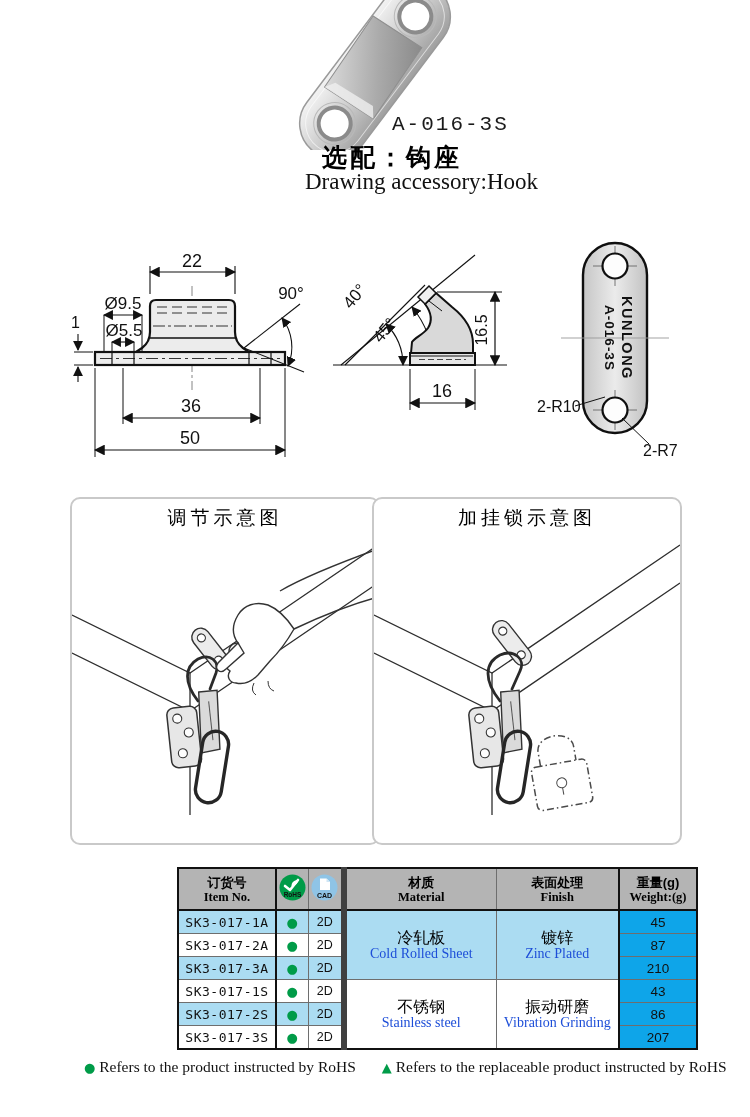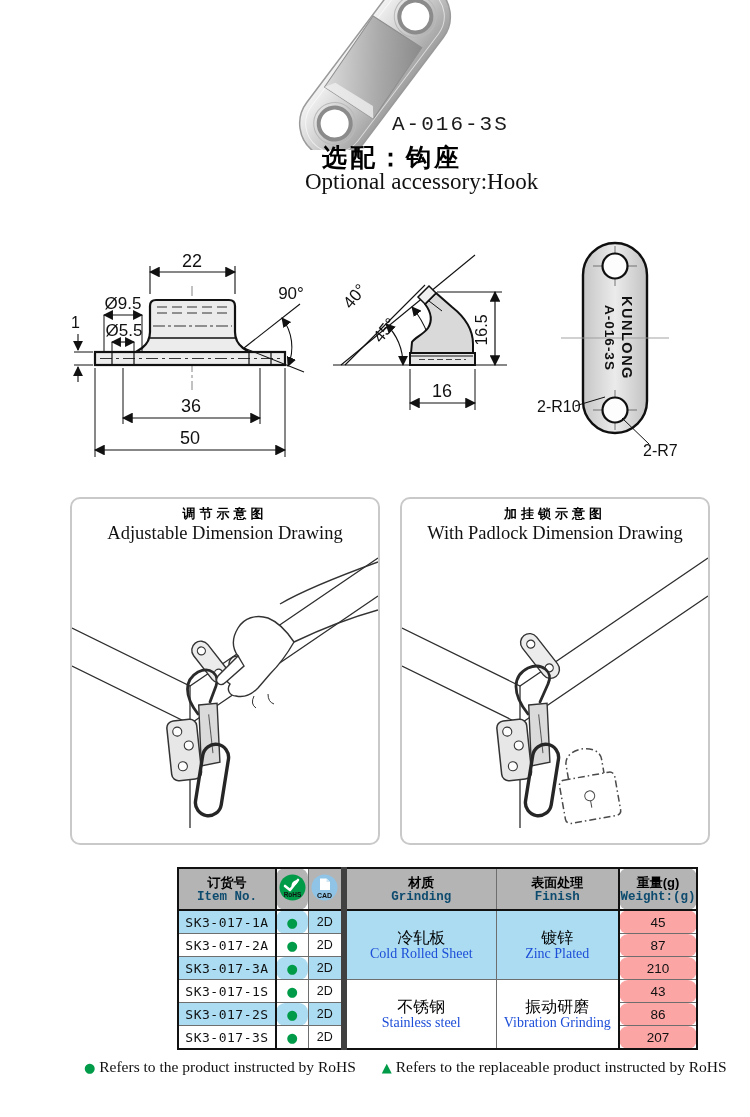--- a/index.html
+++ b/index.html
@@ -15,38 +15,38 @@
 
   
   svg text{font-family:"Liberation Sans",sans-serif;fill:#111;}
   .dim{font-size:17px;}
   .dimbig{font-size:18px;}
 
   
   .panel{position:absolute;width:310px;height:348px;border:2px solid #c9c9c9;border-radius:10px;
          box-sizing:border-box;background:#fff;}
   #panel-adjust{left:70px;top:497px;}
-  #panel-padlock{left:400px;top:497px;}
-  .panel-zh{text-align:center;margin-top:6px;font-size:13px;font-weight:700;letter-spacing:4px;color:#000;}
+  #panel-padlock{left:372px;top:497px;}
+  .panel-zh{text-align:center;margin-top:6px;font-size:19px;font-weight:400;letter-spacing:4px;color:#000;}
   .panel-en{text-align:center;font-size:18.5px;font-family:"Liberation Serif",serif;color:#111;}
 
   
   #spec-table-wrap{left:177px;top:867px;width:519px;}
   table{border-collapse:collapse;table-layout:fixed;width:519px;border:2px solid #111;}
   th,td{border:1px solid #6e6e6e;padding:0;text-align:center;vertical-align:middle;}
   thead th{background:#b4b4b4;height:40px;border-bottom:2px solid #111;}
   tbody td{height:22px;}
-  .bL2{border-left:2px solid #111;border-radius:9px;}
+  .bL2{border-left:2px solid #111;}
   .bR2{border-right:6px solid #404040;}
   .blu{background:#abdcf2;}
   .hdr-zh{font-size:13px;color:#000;line-height:15px;}
-  .hdr-en{font-family:Liberation Mono, monospace;font-size:12.5px;color:#0c4a6e;line-height:14px;}
+  .hdr-en{font-family:Liberation Serif, serif;font-size:12.5px;color:#000000;line-height:14px;}
   .item-cell{font-family:"DejaVu Sans Mono",monospace;font-size:13px;letter-spacing:0.5px;}
   .cad-cell{font-size:12.5px;}
-  .wt-cell{font-size:13.5px;background:#fca5a5;}
+  .wt-cell{font-size:13.5px;background:#0ea5e9;}
   .dot-cell{font-family:"DejaVu Sans",sans-serif;font-size:13px;color:#009b48;line-height:1;}
   .mat-zh{font-size:16px;color:#000;line-height:17px;}
   .mat-en{font-family:"Liberation Serif",serif;font-size:14px;color:#1d4ed8;line-height:16px;}
 
   
   #legend-zh{left:177px;top:1041px;width:515px;text-align:right;font-size:14px;font-weight:600;color:#000;}
   #legend-en{left:84px;top:1058px;font-family:"Liberation Serif",serif;font-size:15.5px;color:#111;}
   .sym{font-family:"DejaVu Sans",sans-serif;color:#009b48;font-size:13px;font-weight:400;}
   .lg-gap{display:inline-block;width:26px;}
 </style>
@@ -78,21 +78,21 @@
       <circle cx="67" cy="0" r="21" fill="none" stroke="#b9b9b9"></circle>
       <circle cx="-67" cy="0" r="16" fill="#ffffff" stroke="#8b8b8b" stroke-width="4"></circle>
       <circle cx="67" cy="0" r="16" fill="#ffffff" stroke="#8b8b8b" stroke-width="4"></circle>
       <polygon points="-44,-30 42,-34 46,24 -40,28" fill="url(#bossG)" stroke="#8e8e8e"></polygon>
       <polygon points="-44,-30 -40,28 -30,20 -34,-24" fill="#efefef" stroke="none" opacity="0.8"></polygon>
     </g>
   </svg>
 
   <div class="abs" id="model-label">A-016-3S</div>
   <div class="abs" id="caption-zh">选配：钩座</div>
-  <div class="abs" id="caption-en">Optional accessory:Hook</div>
+  <div class="abs" id="caption-en">Drawing accessory:Hook</div>
 
   <svg class="abs" style="left:60px;top:248px" width="265" height="215" viewBox="0 0 265 215">
     <line x1="132" y1="38" x2="132" y2="142" stroke="#777" stroke-width="0.9" stroke-dasharray="10 3 3 3"></line>
     <rect x="35" y="104" width="190" height="13" fill="#ececec" stroke="#111" stroke-width="2.2"></rect>
     <path d="M90,58 Q90,52 96,52 L169,52 Q175,52 175,58 L175,84 Q175,94 183,100 L189,104 L76,104 L82,100 Q90,94 90,84 Z" fill="#ececec" stroke="#111" stroke-width="2.2" stroke-linejoin="round"></path>
     <line x1="90" y1="90" x2="175" y2="90" stroke="#111" stroke-width="1.3"></line>
     <line x1="97" y1="59" x2="168" y2="59" stroke="#333" stroke-width="1.2" stroke-dasharray="10 5"></line>
     <line x1="97" y1="65" x2="168" y2="65" stroke="#333" stroke-width="1.2" stroke-dasharray="10 5"></line>
     <line x1="93" y1="78" x2="172" y2="78" stroke="#333" stroke-width="1" stroke-dasharray="12 3 3 3"></line>
     <line x1="40" y1="110.5" x2="221" y2="110.5" stroke="#333" stroke-width="1" stroke-dasharray="12 4 3 4"></line>
@@ -182,21 +182,20 @@
     <text x="80" y="105" text-anchor="middle" transform="rotate(90 80 112)" font-size="14.5" font-weight="bold" letter-spacing="1.5" fill="#383838">KUNLONG</text>
     <text x="80" y="122" text-anchor="middle" transform="rotate(90 80 112)" font-size="13.5" font-weight="bold" letter-spacing="1" fill="#383838">A-016-3S</text>
     <line x1="40" y1="180" x2="70" y2="171" stroke="#111" stroke-width="1"></line>
     <text x="2" y="186" font-size="16">2-R10</text>
     <line x1="114" y1="218" x2="87" y2="192" stroke="#111" stroke-width="1"></line>
     <text x="108" y="230" font-size="16">2-R7</text>
   </svg>
 
   <div class="panel" id="panel-adjust">
     <div class="panel-zh">调节示意图</div>
-    <div class="panel-en">Adjustable Dimension Drawing</div>
     <svg width="306" height="284" viewBox="0 0 306 284">
       <g fill="none" stroke="#2e2e2e" stroke-width="1.3">
         <polyline points="0,84 118,142 306,14"></polyline>
         <polyline points="0,122 118,180 306,52"></polyline>
         <line x1="118" y1="142" x2="118" y2="180"></line>
         <line x1="118" y1="180" x2="118" y2="284"></line>
       </g>
       <g transform="translate(138,118) rotate(-38)">
         <rect x="-9" y="-24" width="18" height="48" rx="9" fill="#ececec" stroke="#333" stroke-width="1.4"></rect>
         <circle cx="0" cy="-14" r="4" fill="#fff" stroke="#333" stroke-width="1.2"></circle>
@@ -222,21 +221,20 @@
         <path d="M222,98 C214,86 206,78 196,74 C184,70 172,74 166,84 C160,94 160,104 166,112 C158,112 154,120 160,126 C152,128 152,136 158,140 C154,146 158,152 164,152 C172,154 180,150 186,144 L198,130 C206,122 214,112 222,98 Z" fill="#fff" stroke="#333" stroke-width="1.4"></path>
         <path d="M166,112 L146,132 C142,138 148,144 154,138 L172,122 Z" fill="#fff" stroke="#333" stroke-width="1.4"></path>
         <path d="M182,152 q-4,8 2,12" fill="none" stroke="#333" stroke-width="1"></path>
         <path d="M196,150 q0,8 6,10" fill="none" stroke="#333" stroke-width="1"></path>
       </g>
     </svg>
   </div>
 
   <div class="panel" id="panel-padlock">
     <div class="panel-zh">加挂锁示意图</div>
-    <div class="panel-en">With Padlock Dimension Drawing</div>
     <svg width="306" height="284" viewBox="0 0 306 284">
       <g fill="none" stroke="#2e2e2e" stroke-width="1.3">
         <polyline points="0,84 118,142 306,14"></polyline>
         <polyline points="0,122 118,180 306,52"></polyline>
         <line x1="118" y1="142" x2="118" y2="180"></line>
         <line x1="118" y1="180" x2="118" y2="284"></line>
       </g>
       <g transform="translate(138,112) rotate(-38)">
         <rect x="-9" y="-26" width="18" height="52" rx="9" fill="#ececec" stroke="#333" stroke-width="1.4"></rect>
         <circle cx="0" cy="-15" r="4" fill="#fff" stroke="#333" stroke-width="1.2"></circle>
@@ -292,21 +290,21 @@
           <th class="bR2">
             <svg width="27" height="27" viewBox="0 0 27 27">
               <circle cx="13.5" cy="13.5" r="13" fill="#8fc4e6"></circle>
               <path d="M9,4.5 L15.5,4.5 L19,8 L19,16 L9,16 Z" fill="#fff"></path>
               <path d="M15.5,4.5 L15.5,8 L19,8 Z" fill="#cfe6f5"></path>
               <text x="13.5" y="24" text-anchor="middle" font-size="7" font-weight="bold" fill="#fff">CAD</text>
             </svg>
           </th>
           <th>
             <div class="hdr-zh">材质</div>
-            <div class="hdr-en">Grinding</div>
+            <div class="hdr-en">Material</div>
           </th>
           <th>
             <div class="hdr-zh">表面处理</div>
             <div class="hdr-en">Finish</div>
           </th>
           <th class="bL2">
             <div class="hdr-zh">重量(g)</div>
             <div class="hdr-en">Weight:(g)</div>
           </th>
         </tr>

